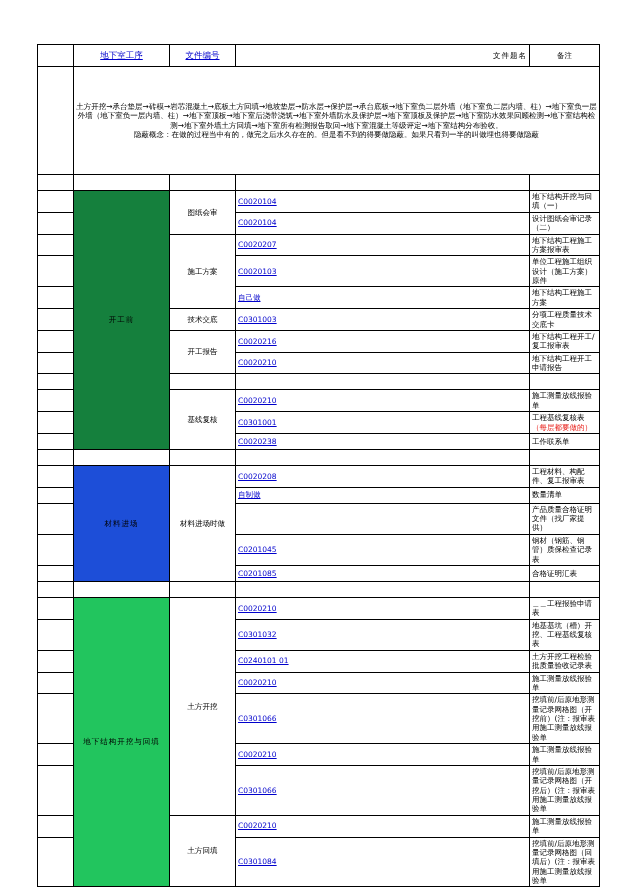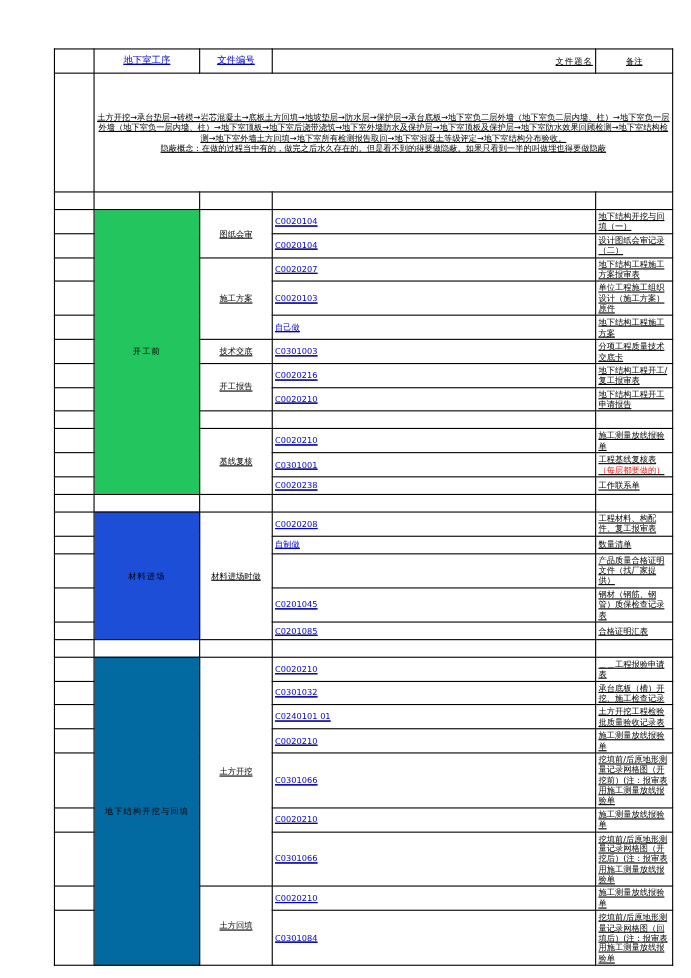--- a/index.html
+++ b/index.html
@@ -13,22 +13,21 @@
     font-family: "DejaVu Sans", "Liberation Sans", sans-serif;
     font-size: 7.5px;
     color: #000000;
     overflow: hidden;
   }
   .sheet {
     position: relative;
     width: 628px;
     height: 649px;
     box-sizing: border-box;
-    padding: 44px 33px 0 49px;
-    text-decoration: underline;
+    padding: 44px 33px 0 37px;
   }
   table.grid {
     border-collapse: collapse;
     table-layout: fixed;
     width: 562px;
   }
   table.grid td {
     border: 1px solid #000000;
     padding: 1px 2px;
     vertical-align: middle;
@@ -145,21 +144,21 @@
       <tr class="spacer-row">
         <td class="nob"></td>
         <td></td>
         <td></td>
         <td></td>
         <td></td>
       </tr>
 
       <tr>
         <td class="nob"></td>
-        <td class="vert stage-kaigong" rowspan="12" style="background-color: #22c55e;">
+        <td class="vert stage-kaigong" rowspan="12" style="background-color: #15803d;">
           <span>开工前</span>
         </td>
         <td class="phase" rowspan="2">图纸会审</td>
         <td class="code">C0020104</td>
         <td class="name">地下结构开挖与回填（一）</td>
       </tr>
       <tr>
         <td class="nob"></td>
         <td class="code">C0020104</td>
         <td class="name">设计图纸会审记录（二）</td>
@@ -269,31 +268,31 @@
       <tr class="spacer-row">
         <td class="nob"></td>
         <td></td>
         <td></td>
         <td></td>
         <td></td>
       </tr>
 
       <tr>
         <td class="nob"></td>
-        <td class="vert stage-dixia" rowspan="9" style="background-color: #0369a1;">
+        <td class="vert stage-dixia" rowspan="9" style="background-color: #22c55e;">
           <span>地下结构开挖与回填</span>
         </td>
         <td class="phase" rowspan="7">土方开挖</td>
         <td class="code">C0020210</td>
         <td class="name">＿＿工程报验申请表</td>
       </tr>
       <tr>
         <td class="nob"></td>
         <td class="code">C0301032</td>
-        <td class="name">承台底板（槽）开挖、施工检查记录</td>
+        <td class="name">地基基坑（槽）开挖、工程基线复核表</td>
       </tr>
       <tr>
         <td class="nob"></td>
         <td class="code">C0240101 01</td>
         <td class="name">土方开挖工程检验批质量验收记录表</td>
       </tr>
       <tr>
         <td class="nob"></td>
         <td class="code">C0020210</td>
         <td class="name">施工测量放线报验单</td>

